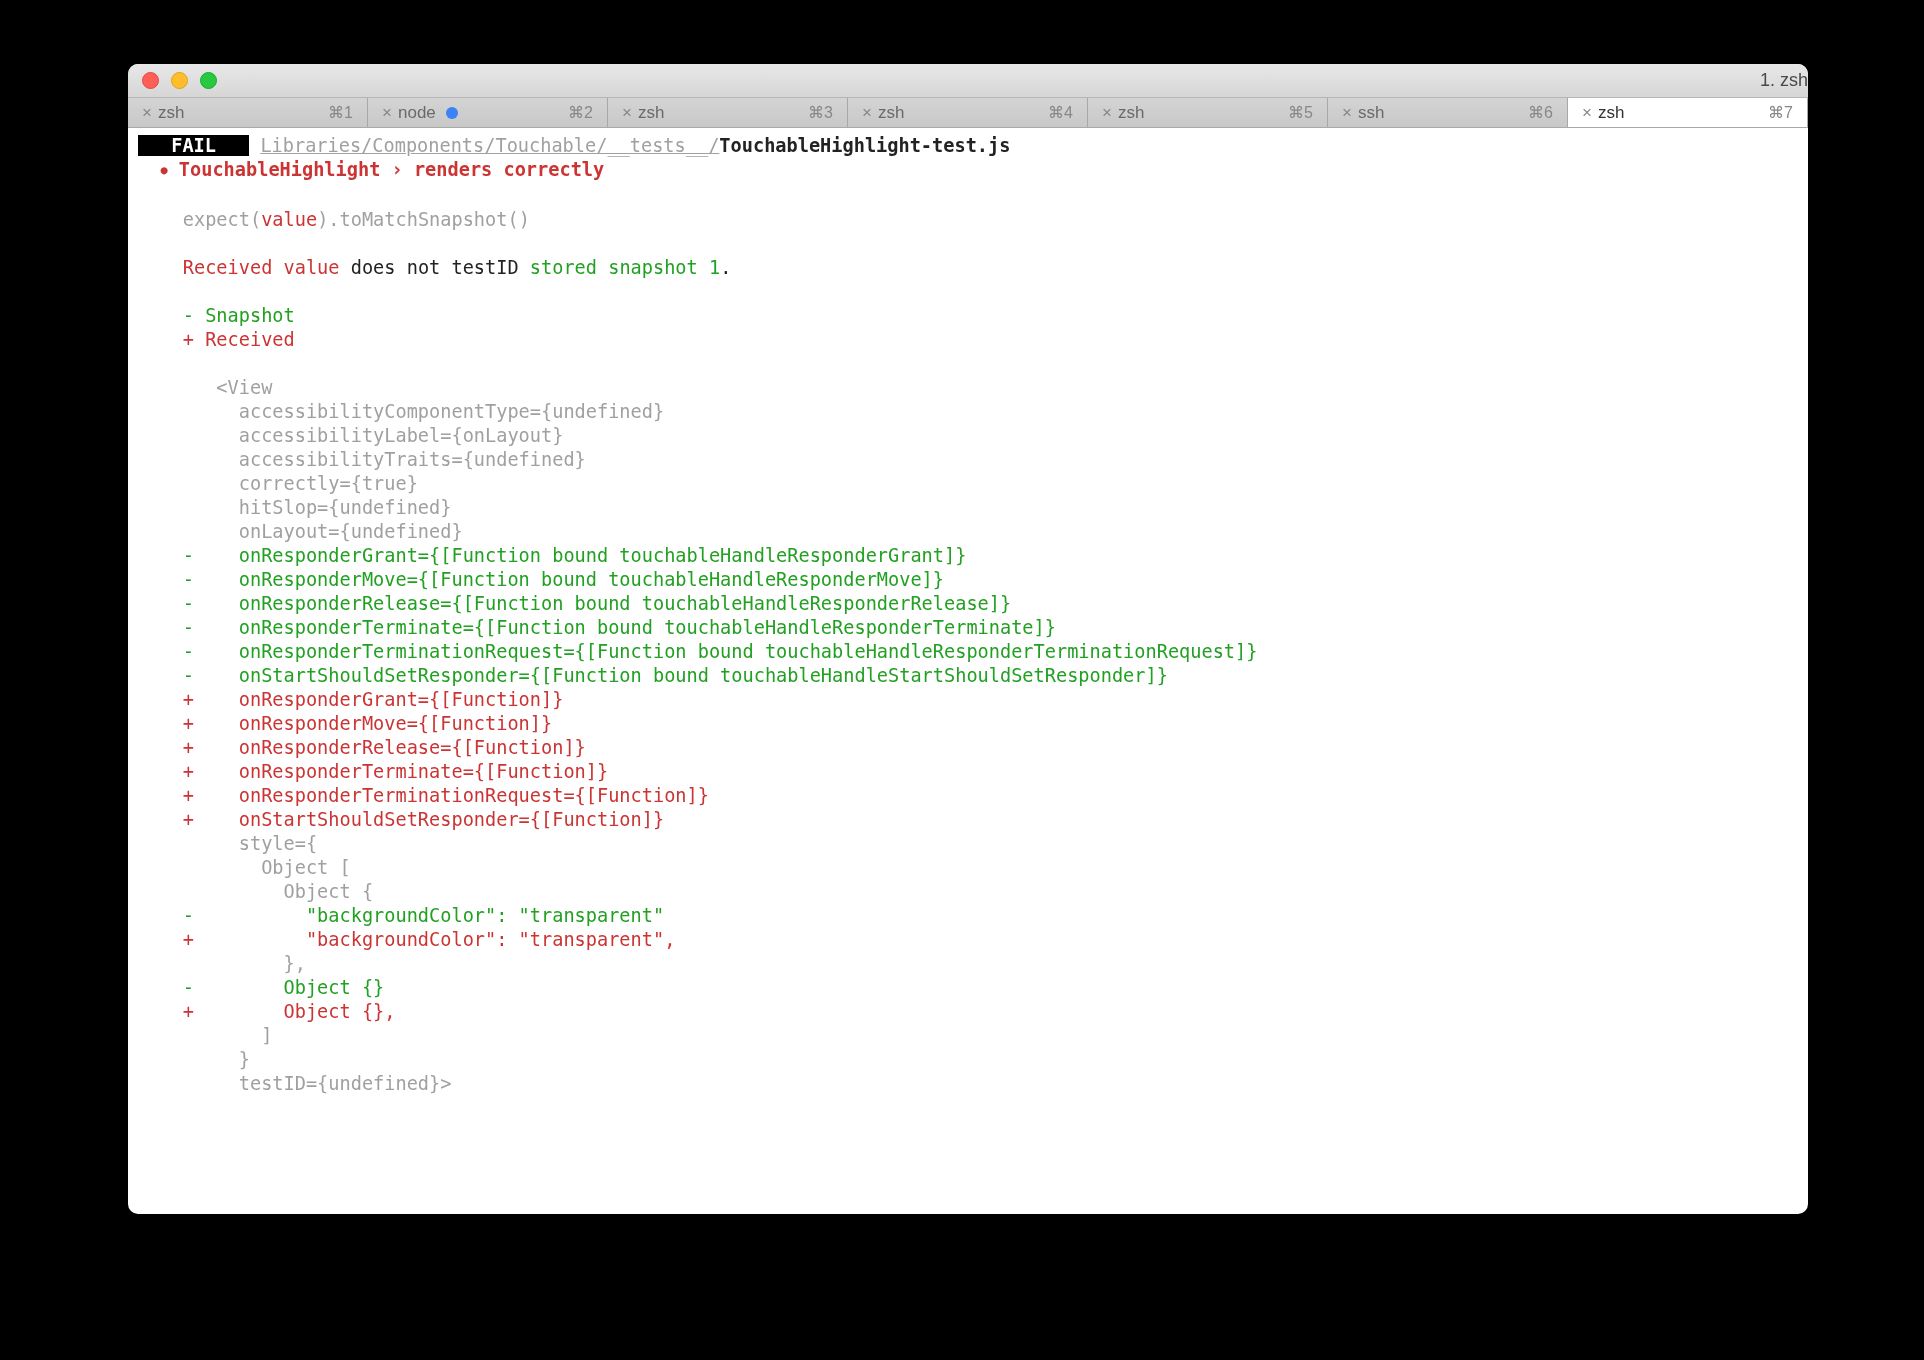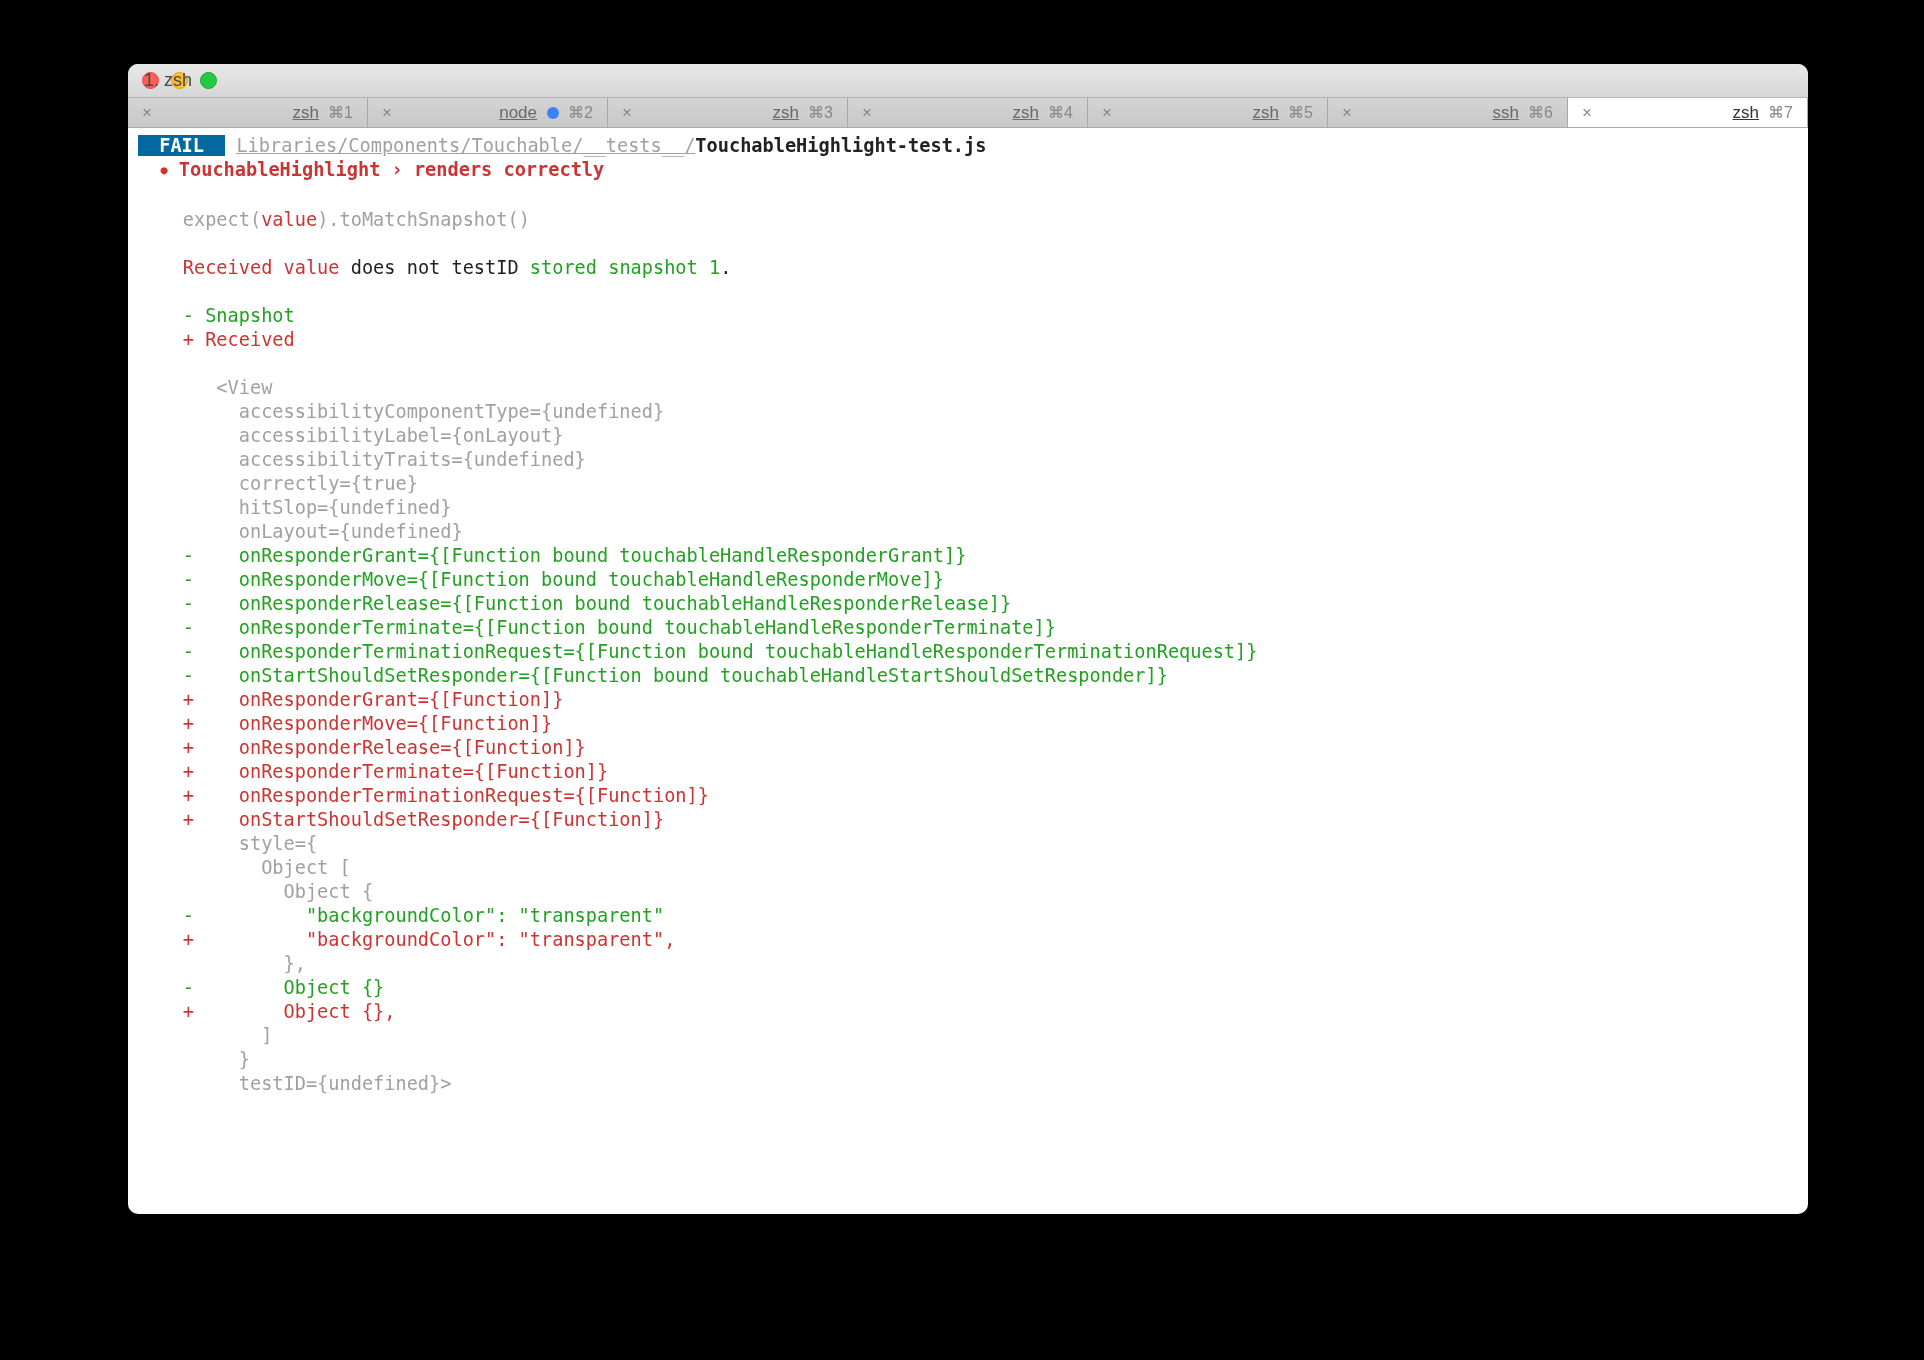--- a/index.html
+++ b/index.html
@@ -29,21 +29,21 @@
     display: flex; gap: 12px;
     padding-left: 14px;
   }
   .tl {
     width: 17px; height: 17px; border-radius: 50%;
   }
   .tl.red { background: #ff5f57; border: 1px solid #e24640; }
   .tl.yellow { background: #ffbd2e; border: 1px solid #e1a116; }
   .tl.green { background: #28c940; border: 1px solid #18a92d; }
   .win-title {
-    position: absolute; left: 16px; right: 0; text-align: left;
+    position: absolute; left: 16px; right: 0; text-align: right;
     font-size: 18px; color: #4a4a4a; font-weight: 400;
     pointer-events: none;
   }
   .tabbar {
     height: 30px;
     display: flex;
     background: #c8c8c8;
     border-bottom: 1px solid #aaa;
   }
   .tab {
@@ -65,45 +65,44 @@
   .tab .xicon {
     font-size: 17px;
     color: #888;
     line-height: 1;
     width: 16px;
   }
   .tab .middle {
     flex: 1;
     display: flex;
     align-items: center;
-    justify-content: flex-end;
+    justify-content: flex-start;
     gap: 10px;
-    text-decoration: underline;
   }
   .tab .sc {
     font-size: 16px;
     color: #888;
     width: 34px;
     text-align: right;
   }
   .tab .dot {
     width: 12px; height: 12px; border-radius: 50%; background: #3b82f6;
   }
   .term {
     font-family: "Menlo", "Monaco", "Consolas", monospace;
     font-size: 18.6px;
     line-height: 24px;
     padding: 6px 10px;
     white-space: pre;
     overflow: hidden;
     color: #333;
   }
   .fail {
-    background: #0369a1; color: #fff; font-weight: bold;
-    padding: 0 10px;
+    background: #000000; color: #fff; font-weight: bold;
+    padding: 0 22px;
   }
   .path-dim { color: #a0a0a0; text-decoration: underline; }
   .path-bold { color: #222; font-weight: bold; }
   .red { color: #cc3333; }
   .red-b { color: #cc3333; font-weight: bold; }
   .green { color: #22a022; }
   .dim { color: #a0a0a0; }
   .black { color: #222; }
   .bullet {
     color: #cc3333; font-size: 12px; position: relative; top: -2px;

